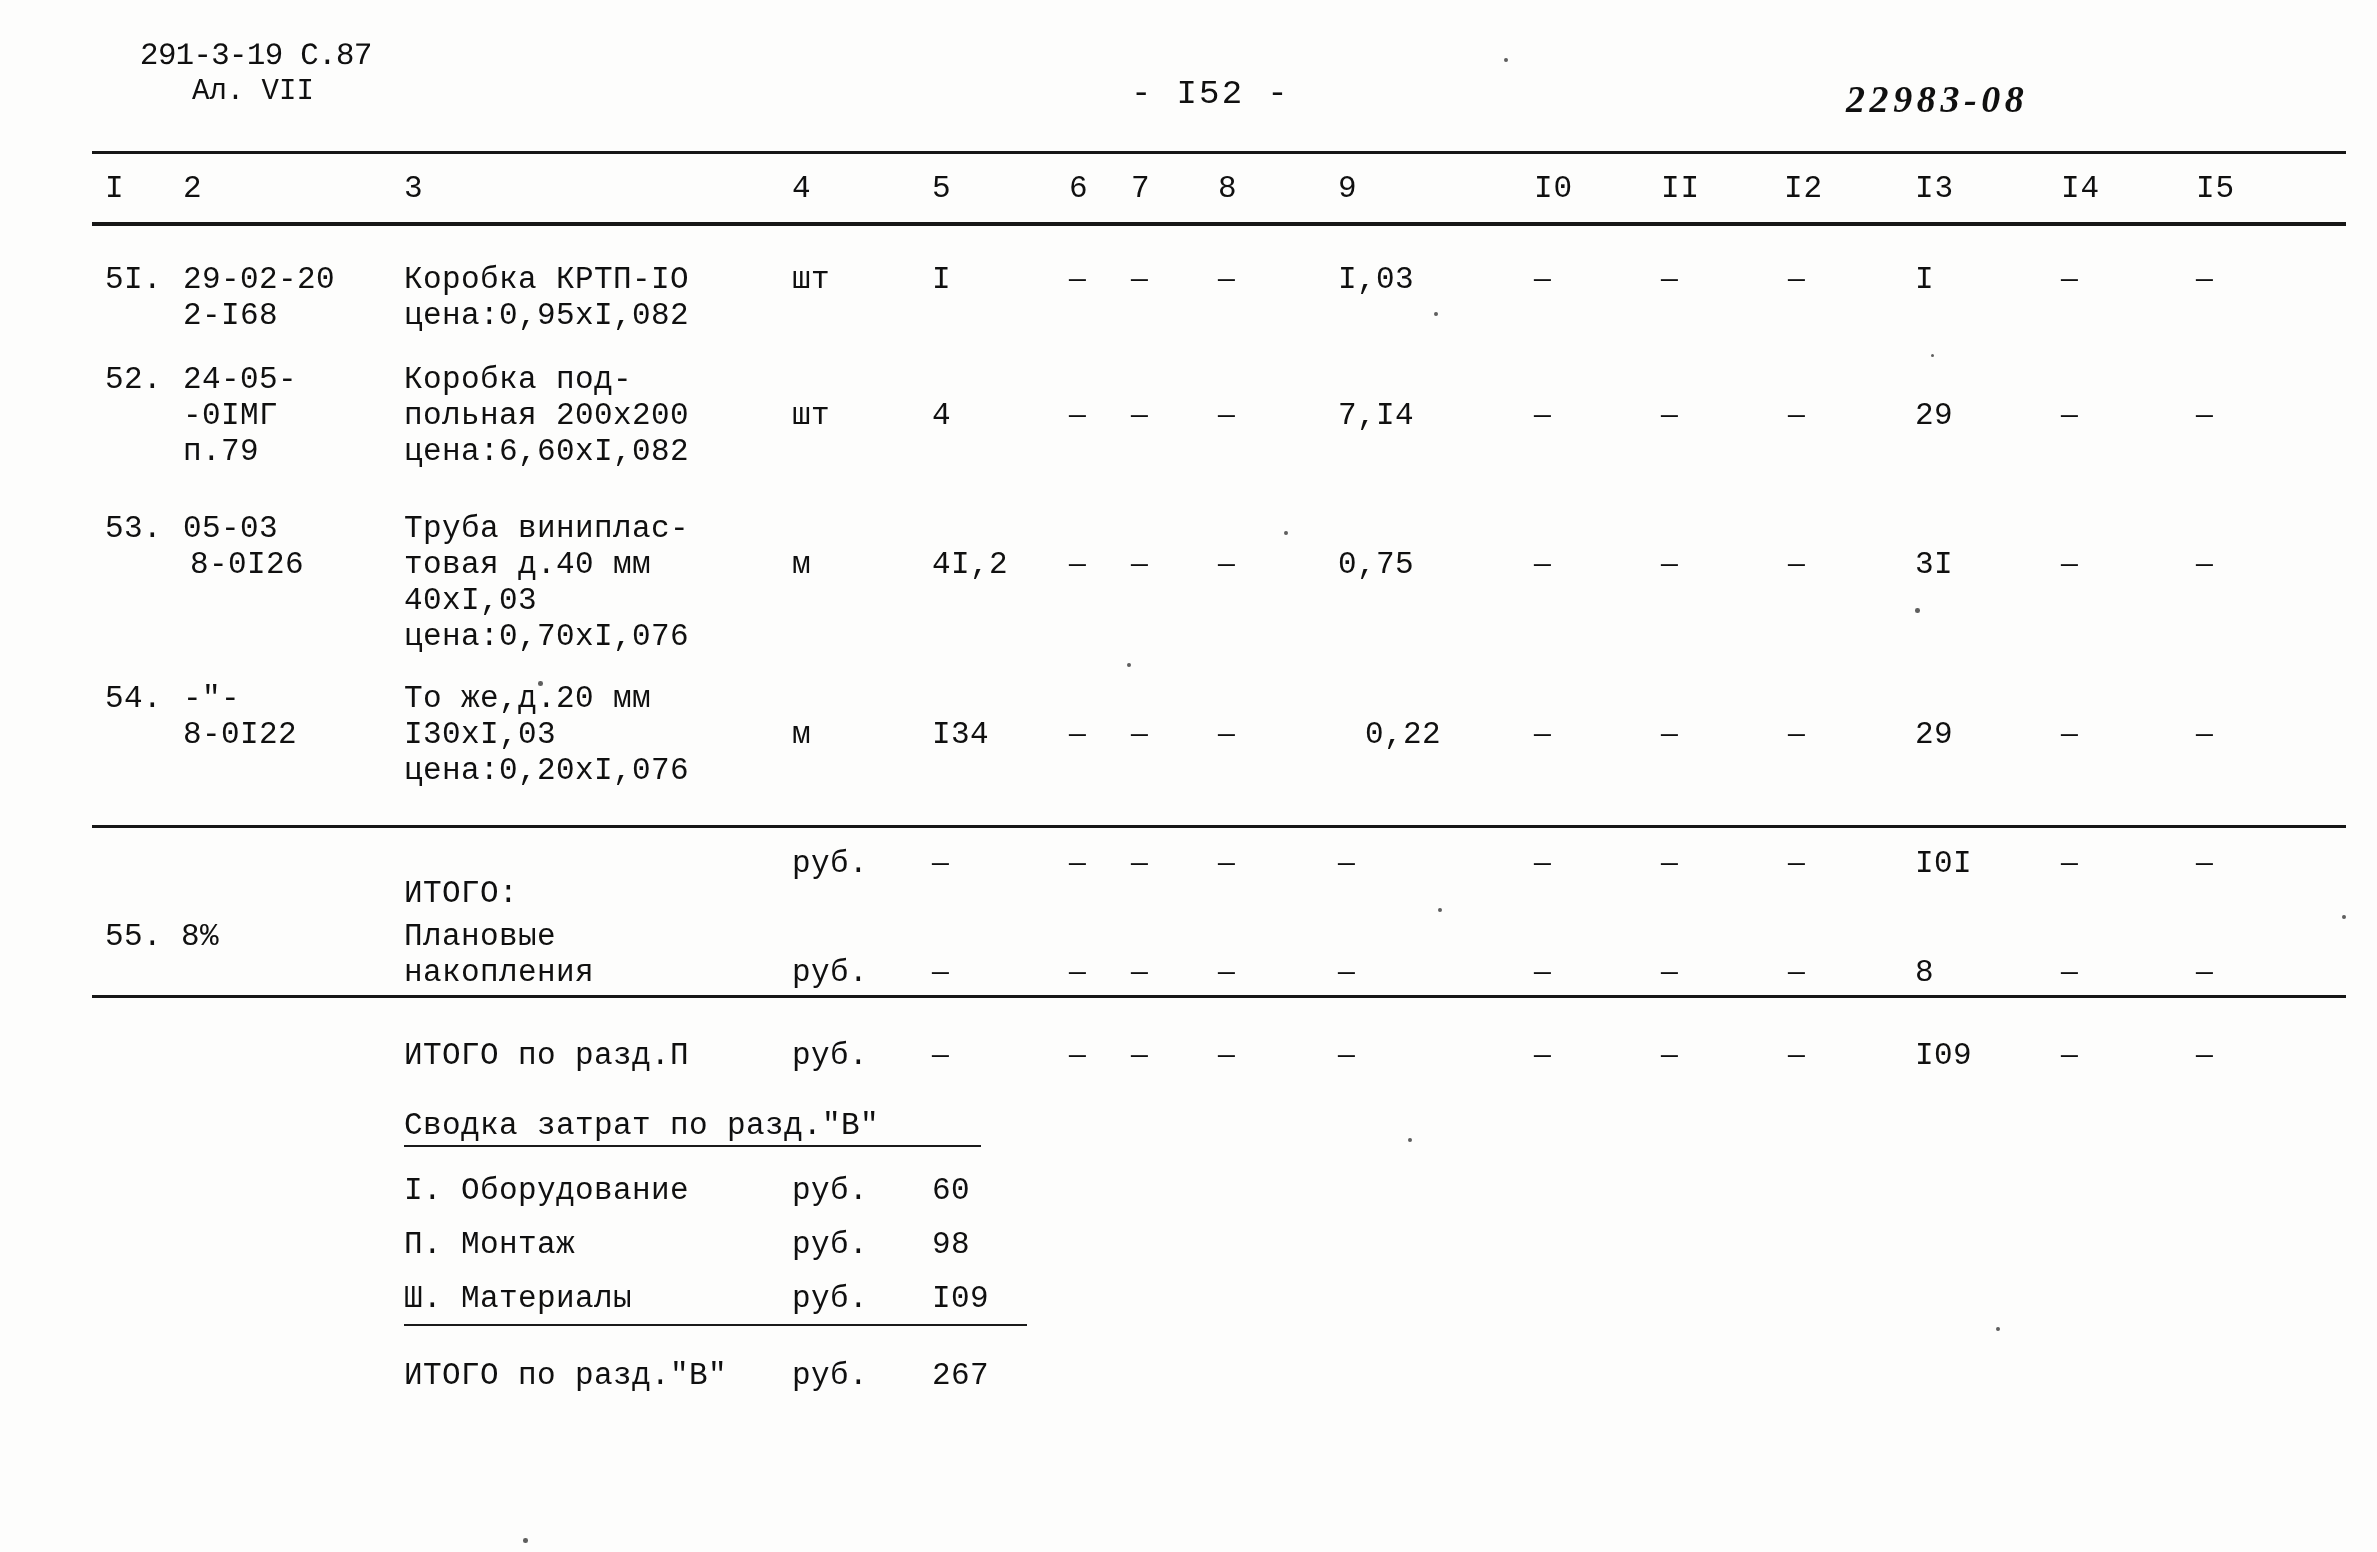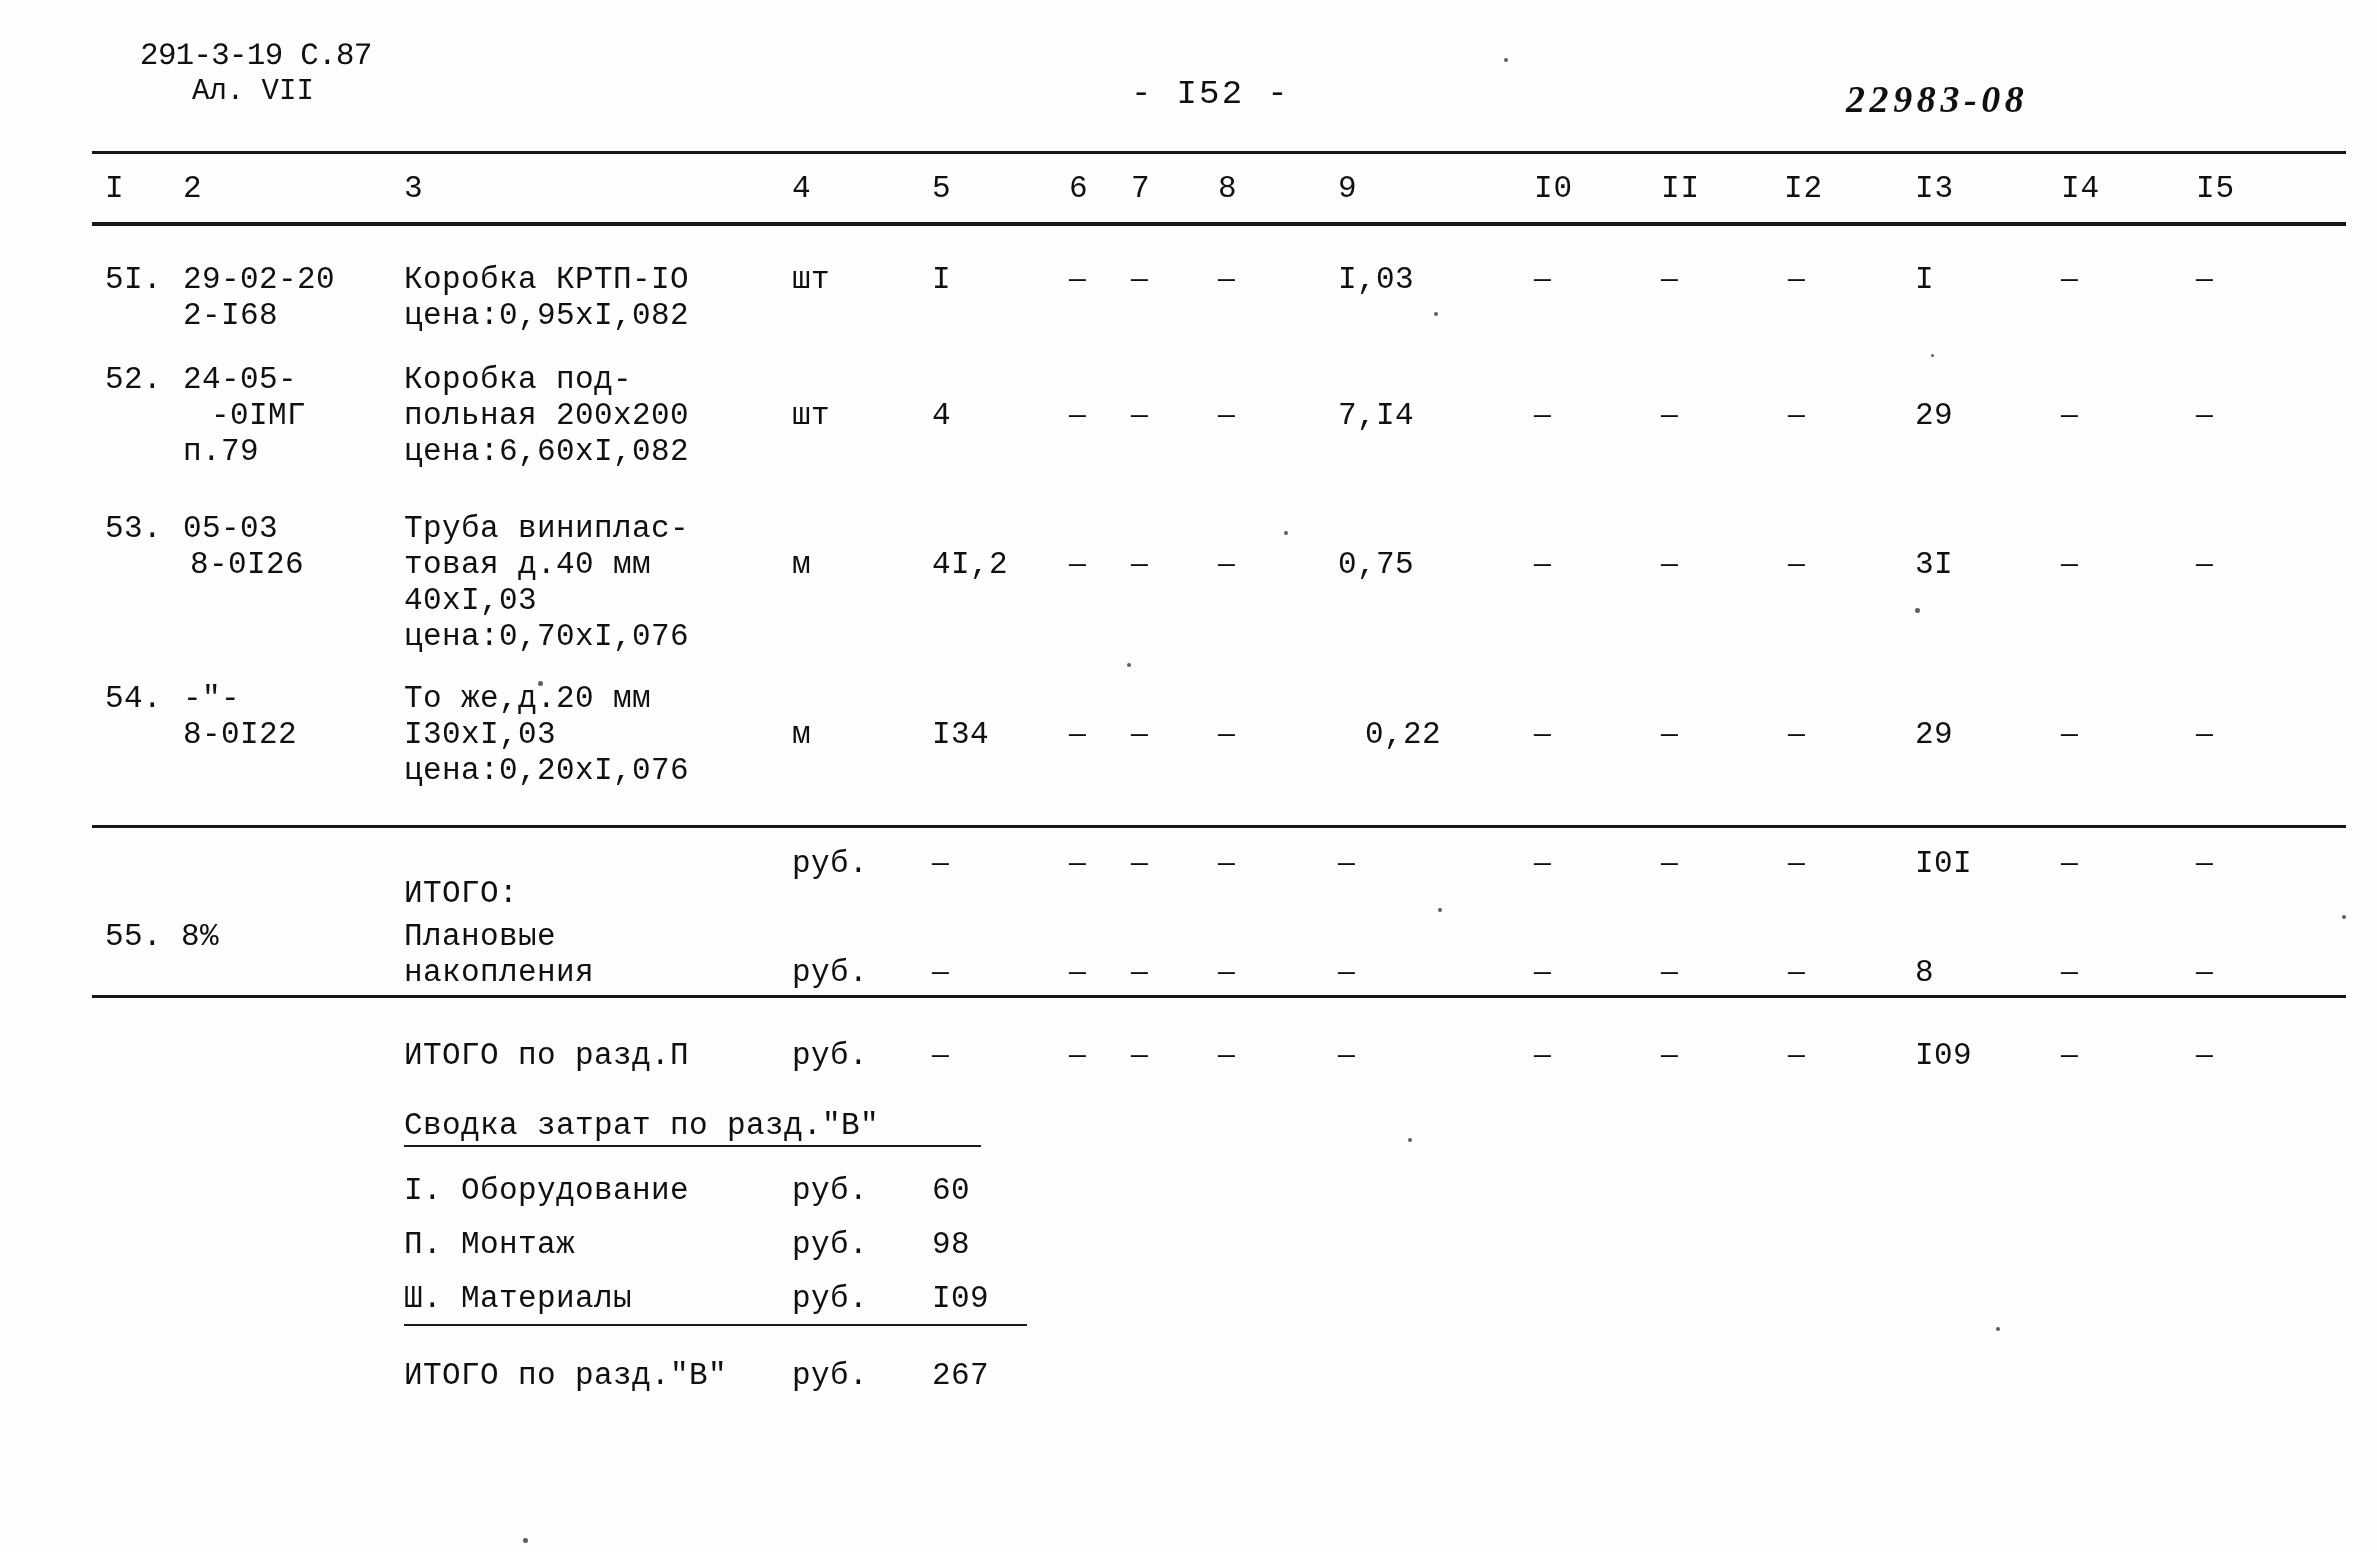--- a/index.html
+++ b/index.html
@@ -186,21 +186,21 @@
         <div class="cell num dash" style="left: 1534px; top: 0px;">—</div>
         <div class="cell num dash" style="left: 1661px; top: 0px;">—</div>
         <div class="cell num dash" style="left: 1788px; top: 0px;">—</div>
         <div class="cell num" style="left: 1915px; top: 0px;">I</div>
         <div class="cell num dash" style="left: 2061px; top: 0px;">—</div>
         <div class="cell num dash" style="left: 2196px; top: 0px;">—</div>
       </div>
       <div class="row" style="top: 362px;">
         <div class="cell " style="left: 105px; top: 0px;">52.</div>
         <div class="cell " style="left: 183px; top: 0px;">24-05-</div>
-        <div class="cell " style="left: 183px; top: 36px; margin-left: 28px;">-0IМГ</div>
+        <div class="cell " style="left: 183px; top: 36px;">-0IМГ</div>
         <div class="cell " style="left: 183px; top: 72px;">п.79</div>
         <div class="cell " style="left: 404px; top: 0px;">Коробка под-</div>
         <div class="cell " style="left: 404px; top: 36px;">польная 200x200</div>
         <div class="cell " style="left: 404px; top: 72px;">цена:6,60xI,082</div>
         <div class="cell " style="left: 792px; top: 36px;">шт</div>
         <div class="cell num" style="left: 932px; top: 36px;">4</div>
         <div class="cell num dash" style="left: 1069px; top: 36px;">—</div>
         <div class="cell num dash" style="left: 1131px; top: 36px;">—</div>
         <div class="cell num dash" style="left: 1218px; top: 36px;">—</div>
         <div class="cell num" style="left: 1338px; top: 36px;">7,I4</div>

